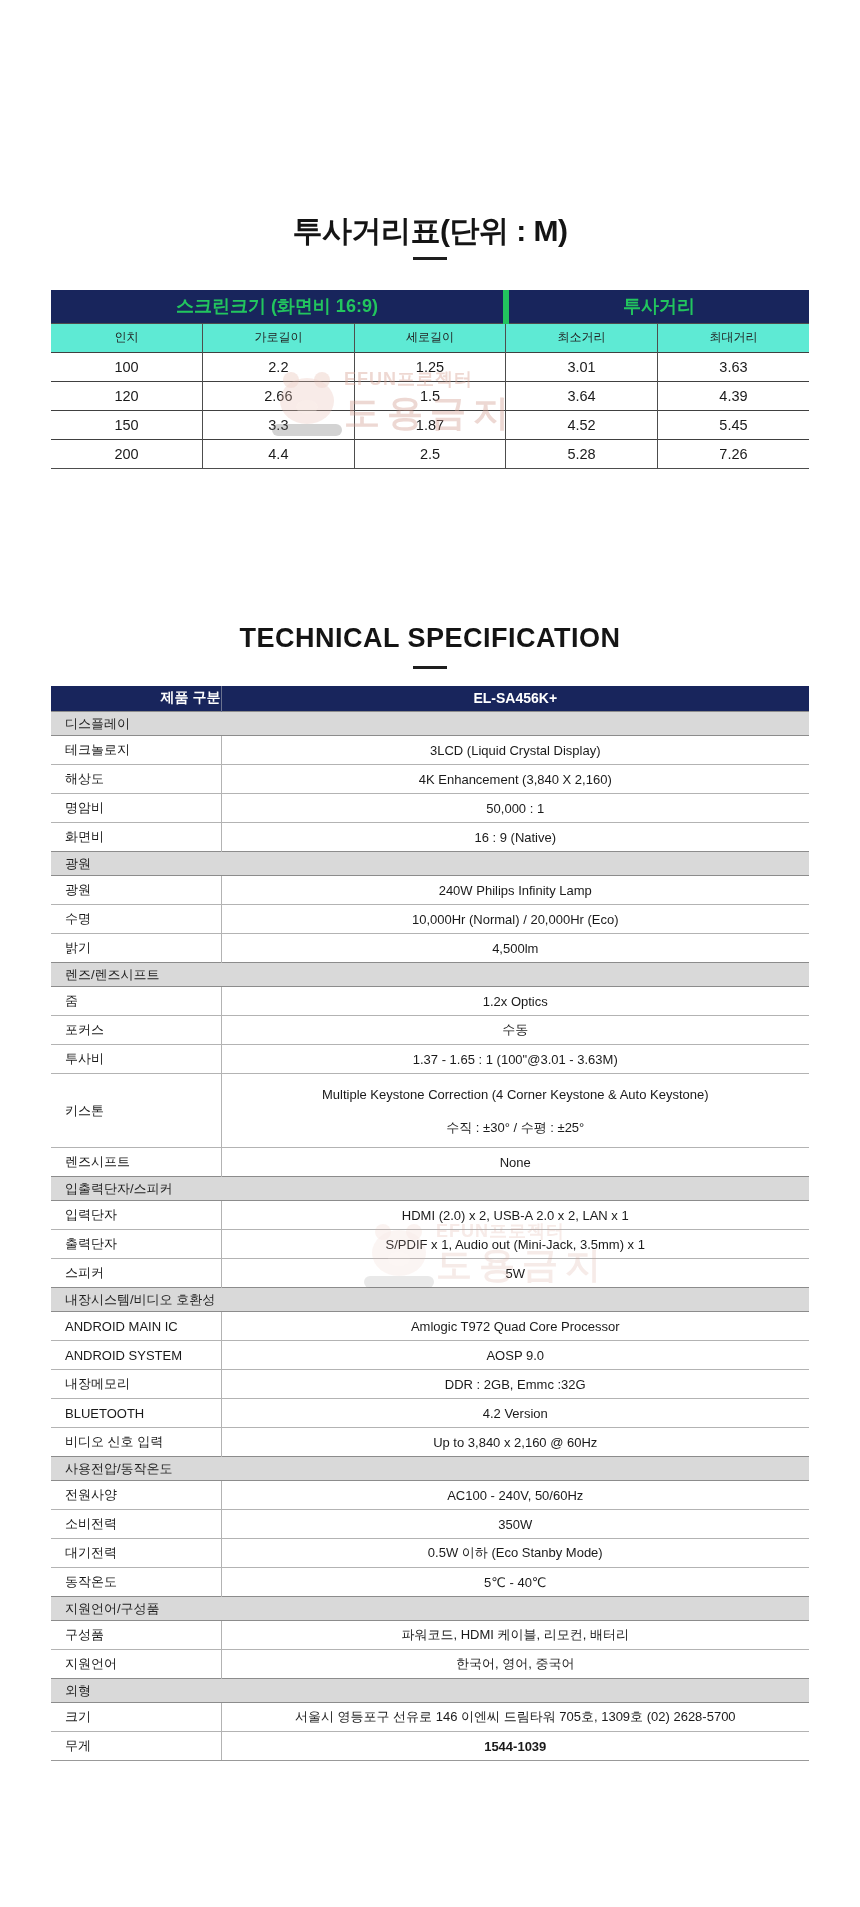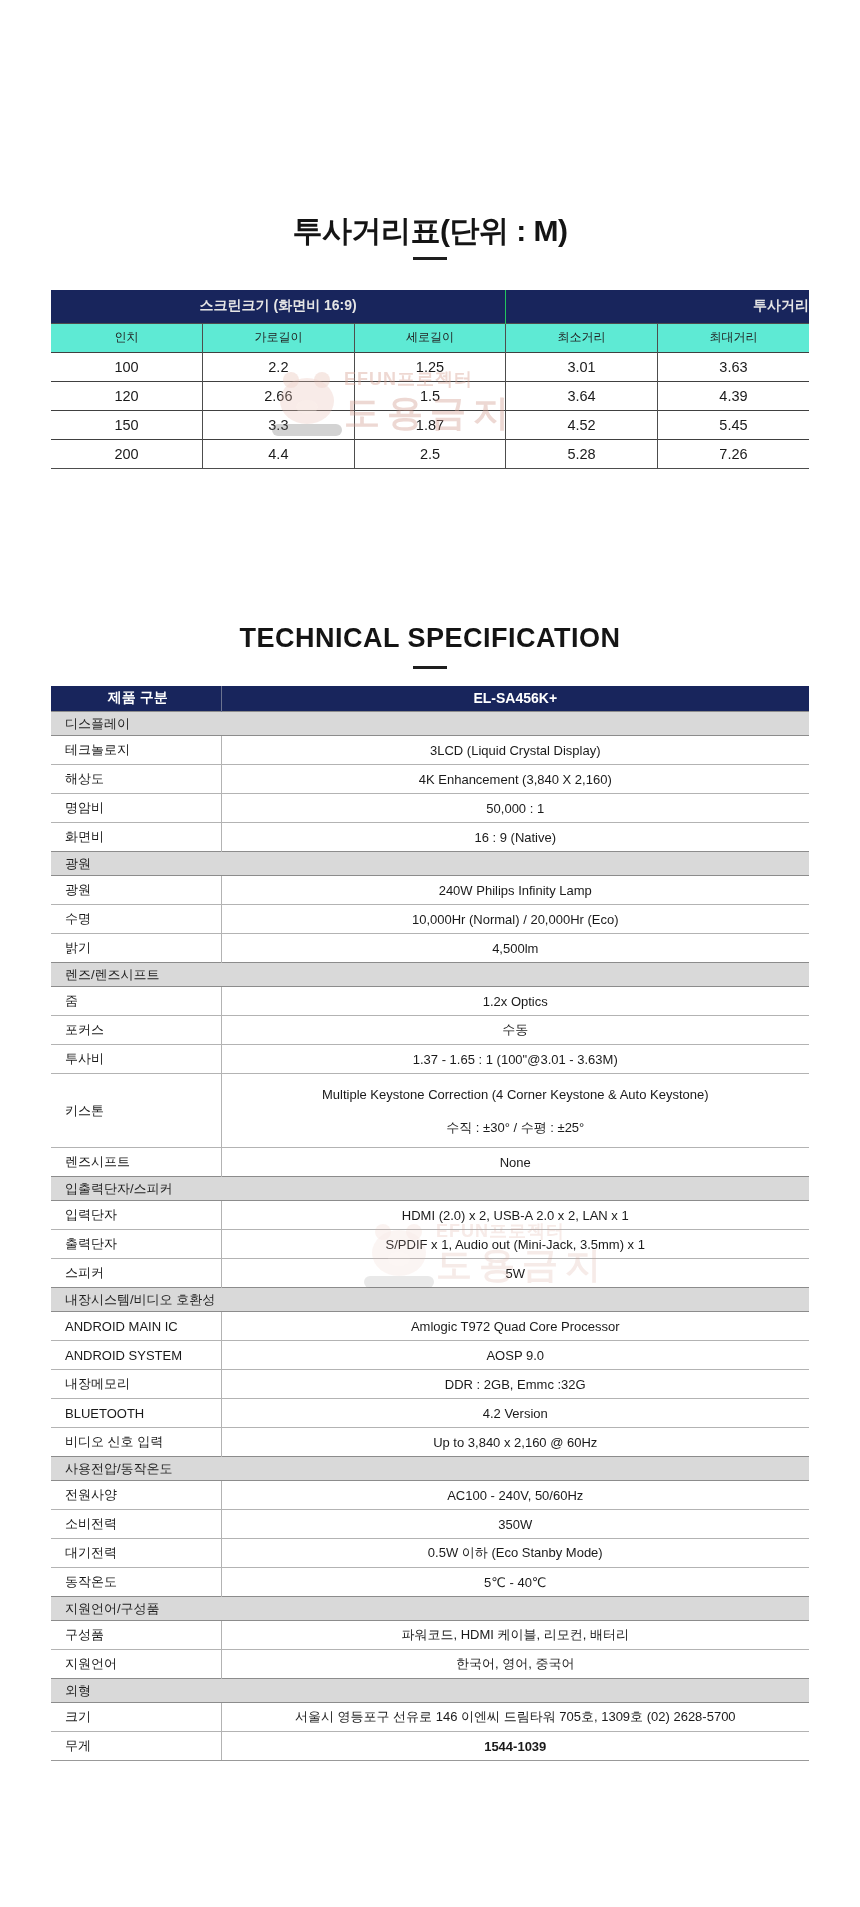--- a/index.html
+++ b/index.html
@@ -40,26 +40,26 @@
   .ptable {
     width: 758px;
     margin: 30px auto 0 auto;
   }
   .ptable th, .ptable td {
     text-align: center; vertical-align: middle;
     padding: 0;
   }
   .ptable .group-row th {
     background: #18255c;
-    color: #e5e5e5;
-    font-size: 14px;
+    color: #22c55e;
+    font-size: 18px;
     font-weight: bold;
     height: 33px;
   }
-  .ptable .group-row th + th { border-left: 1px solid #22c55e; text-align: right; }
+  .ptable .group-row th + th { border-left: 6px solid #22c55e; }
   .ptable .col-row th {
     background: #5eead4;
     font-size: 12px;
     font-weight: normal;
     color: #222222;
     height: 29px;
     border-top: 1px solid #4d4d4d;
   }
   .ptable .col-row th + th { border-left: 1px solid #4d4d4d; }
   .ptable tbody td {
@@ -78,21 +78,21 @@
   }
   .stable col.c-label { width: 170px; }
   .stable th, .stable td { padding: 0; vertical-align: middle; }
   .stable .head-row th {
     background: #18255c;
     color: #ffffff;
     font-size: 14px;
     font-weight: bold;
     height: 26px;
   }
-  .stable .head-row th.h-label { text-align: center; padding-left: 4px; }
+  .stable .head-row th.h-label { text-align: right; padding-left: 4px; }
   .stable .head-row th.h-value { text-align: center; border-left: 1px solid #6b7390; }
   .stable tr.section-row td {
     background: #d9d9d9;
     height: 24px;
     font-size: 13px;
     text-align: left;
     padding-left: 14px;
     color: #1f1f1f;
     border-top: 1px solid #8c8c8c;
     border-bottom: 1px solid #8c8c8c;

